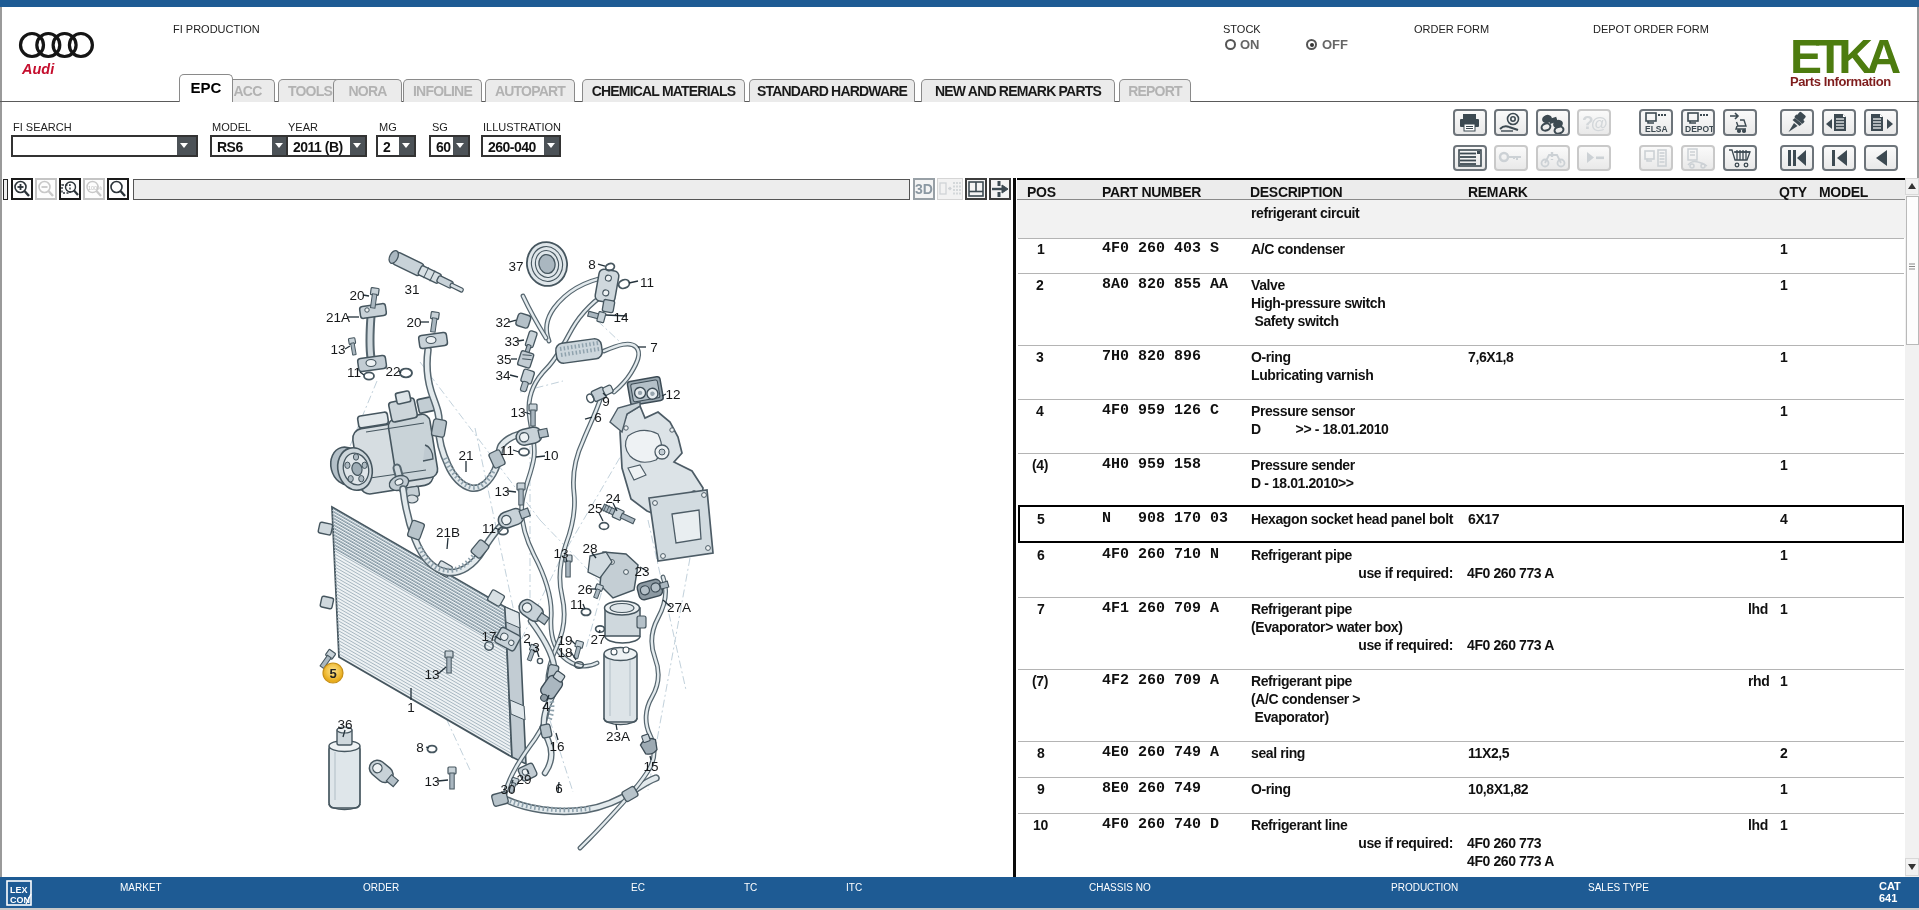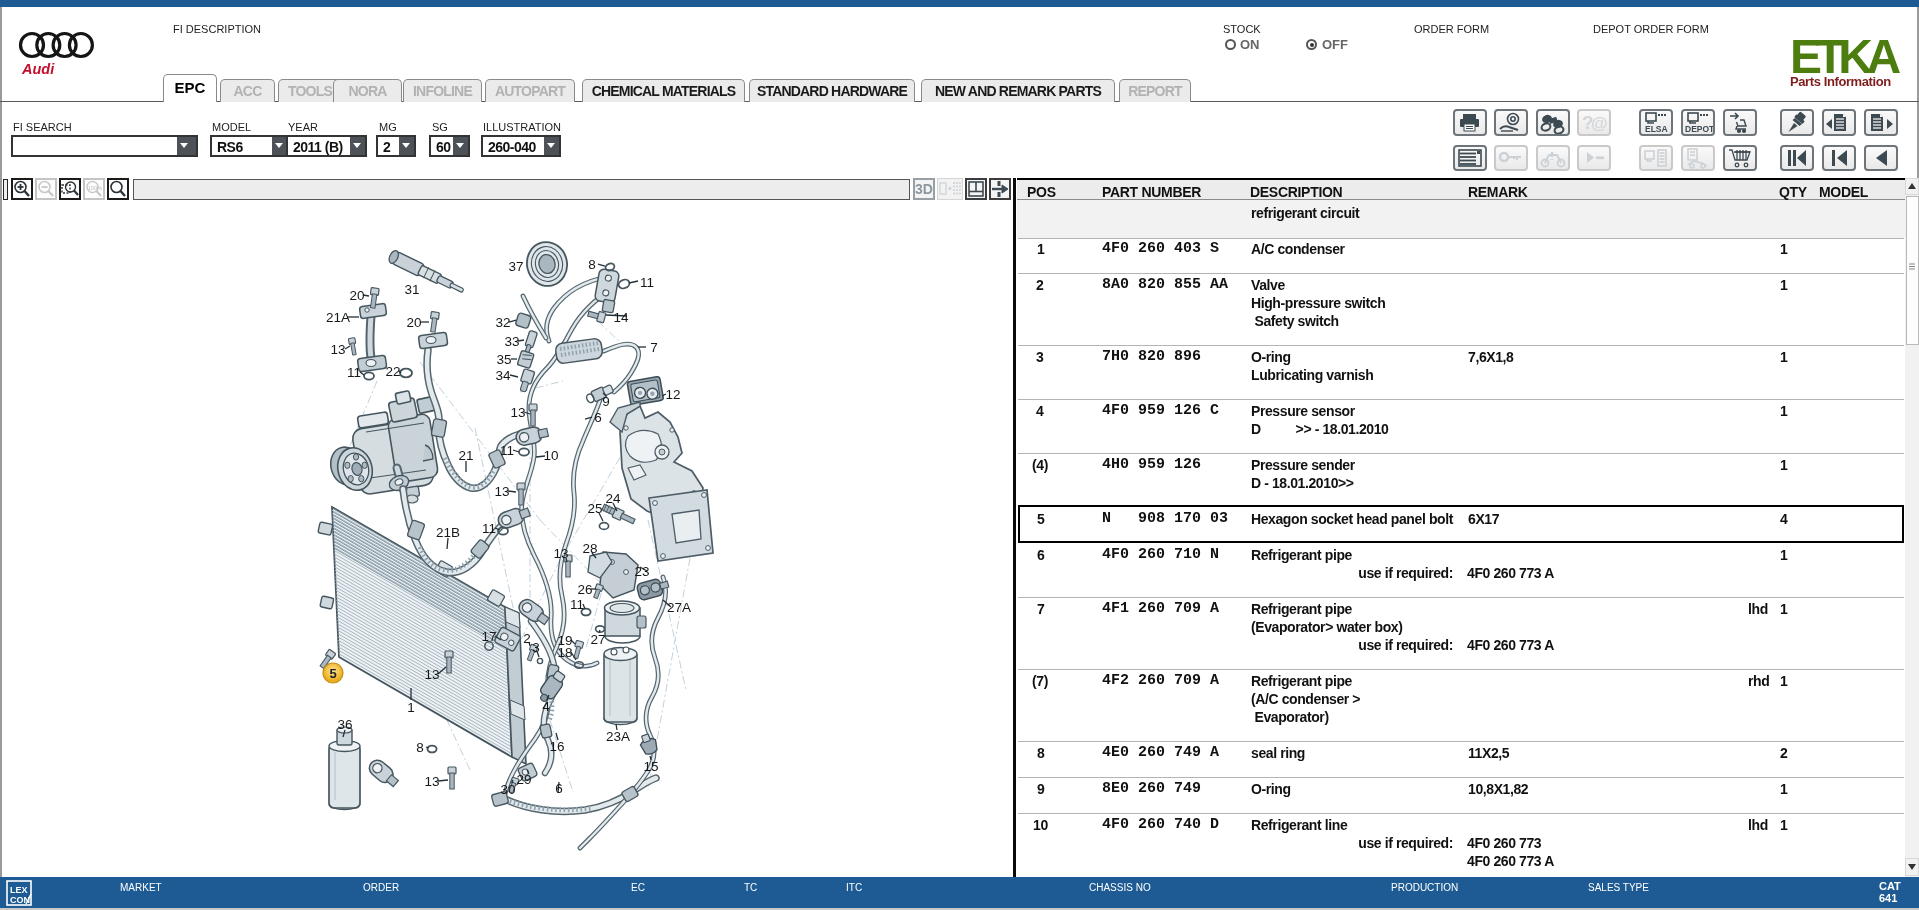--- a/index.html
+++ b/index.html
@@ -48,35 +48,35 @@
 
 <svg class="abs" style="left:15px;top:28px" width="85" height="50" viewBox="0 0 85 50">
  <g fill="none" stroke="#151515" stroke-width="3.2">
   <circle cx="17" cy="17" r="11.5"></circle>
       <circle cx="33.3" cy="17" r="11.5"></circle>
       <circle cx="49.6" cy="17" r="11.5"></circle>
       <circle cx="65.9" cy="17" r="11.5"></circle>
  </g>
  <text x="7" y="46" font-size="14.5" font-weight="bold" font-style="italic" fill="#c50f2e" font-family="Liberation Sans">Audi</text>
 </svg>
-<div class="abs lbl" style="left:173px;top:23px">FI DESCRIPTION</div>
+<div class="abs lbl" style="left:173px;top:23px">FI PRODUCTION</div>
 
 <div class="abs lbl" style="left:1223px;top:23px">STOCK</div>
 <div class="abs" style="left:1225px;top:39px;width:11px;height:11px;border:2px solid #555;border-radius:50%"></div>
 <div class="abs" style="left:1240px;top:37px;font-size:13px;color:#666;font-weight:bold">ON</div>
 <div class="abs" style="left:1306px;top:39px;width:11px;height:11px;border:2px solid #555;border-radius:50%"></div>
 <div class="abs" style="left:1309.5px;top:42.5px;width:4px;height:4px;background:#333;border-radius:50%"></div>
 <div class="abs" style="left:1322px;top:37px;font-size:13px;color:#666;font-weight:bold">OFF</div>
 <div class="abs lbl" style="left:1414px;top:23px">ORDER FORM</div>
 <div class="abs lbl" style="left:1593px;top:23px">DEPOT ORDER FORM</div>
 
 <div class="abs" style="left:1790px;top:29px;width:115px;height:46px;font-size:48px;font-weight:bold;color:#4d7c0f;letter-spacing:-6.5px">ETKA</div>
 <div class="abs" style="left:1790px;top:74px;width:112px;font-size:13px;font-weight:bold;color:#7f1d1d;letter-spacing:-0.4px">Parts Information</div>
 
-<div class="tab active" style="left:163px;width:54px">EPC</div>
+<div class="tab active" style="left:179px;width:54px">EPC</div>
 <div class="tab" style="left:220px;width:55px">ACC</div>
 <div class="tab" style="left:278px;width:64px">TOOLS</div>
 <div class="tab" style="left:333px;width:69px">NORA</div>
 <div class="tab" style="left:403px;width:79px">INFOLINE</div>
 <div class="tab" style="left:485px;width:90px">AUTOPART</div>
 <div class="tab dark" style="left:582px;width:163px">CHEMICAL MATERIALS</div>
 <div class="tab dark" style="left:749px;width:166px">STANDARD HARDWARE</div>
 <div class="tab dark" style="left:921px;width:194px">NEW AND REMARK PARTS</div>
 <div class="tab" style="left:1119px;width:72px">REPORT</div>
 
@@ -439,21 +439,21 @@
  <div class="td" style="left:1251px;top:348px">O-ring<br>Lubricating varnish</div>
  <div class="td" style="left:1468px;top:348px">7,6X1,8</div>
  <div class="td" style="left:1780px;top:348px">1</div>
 
  <div class="td" style="left:1036px;top:402px">4</div>
  <div class="td mono" style="left:1102px;top:402px">4F0 959 126 C</div>
  <div class="td" style="left:1251px;top:402px">Pressure sensor<br>D&nbsp;&nbsp;&nbsp;&nbsp;&nbsp;&nbsp;&nbsp;&nbsp;&nbsp;&nbsp;&gt;&gt; - 18.01.2010</div>
  <div class="td" style="left:1780px;top:402px">1</div>
 
  <div class="td" style="left:1032px;top:456px">(4)</div>
- <div class="td mono" style="left:1102px;top:456px">4H0 959 126</div>
+ <div class="td mono" style="left:1102px;top:456px">4H0 959 158</div>
  <div class="td" style="left:1251px;top:456px">Pressure sender<br>D - 18.01.2010&gt;&gt;</div>
  <div class="td" style="left:1780px;top:456px">1</div>
 
  <div class="td" style="left:1037px;top:510px">5</div>
  <div class="td mono" style="left:1102px;top:510px">N&nbsp;&nbsp;&nbsp;908 170 03</div>
  <div class="td" style="left:1251px;top:510px">Hexagon socket head panel bolt</div>
  <div class="td" style="left:1468px;top:510px">6X17</div>
  <div class="td" style="left:1780px;top:510px">4</div>
 
  <div class="td" style="left:1037px;top:546px">6</div>

